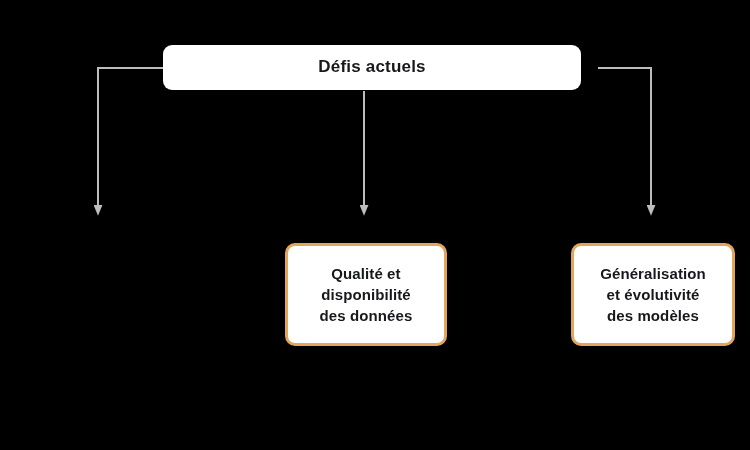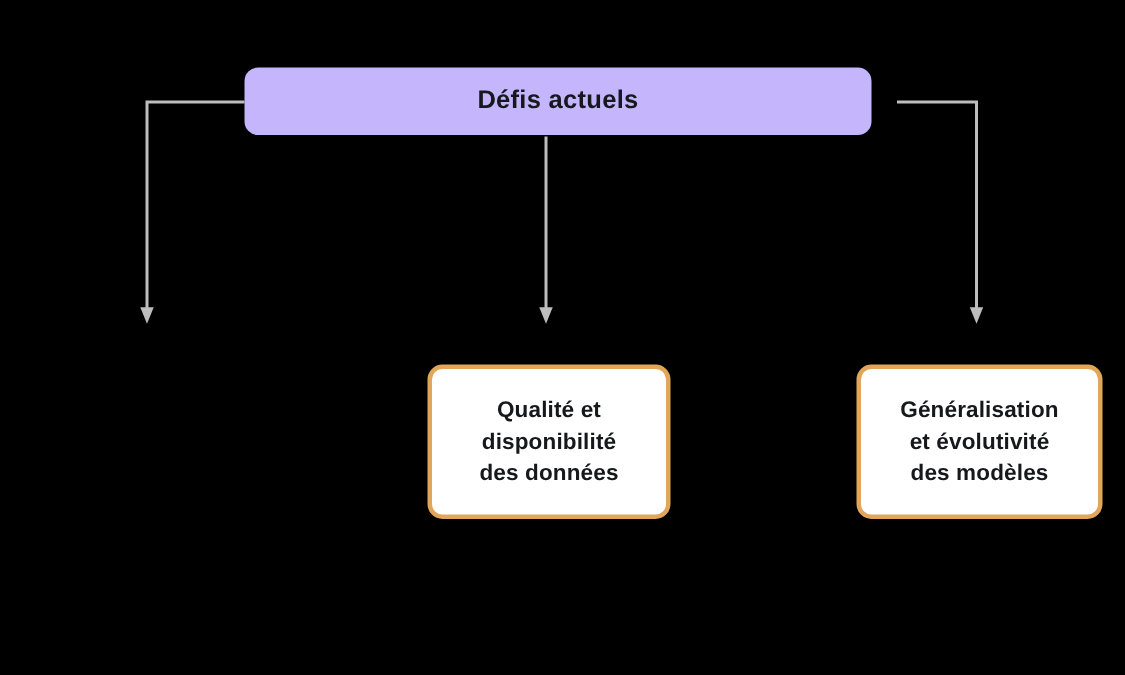--- a/index.html
+++ b/index.html
@@ -30,21 +30,21 @@
     pointer-events: none;
   }
 
   
   .root-node {
     position: absolute;
     left: 163px;
     top: 45px;
     width: 418px;
     height: 45px;
-    background: #c4b5fd;
+    background: #ffffff;
     border-radius: 9px;
     display: flex;
     align-items: center;
     justify-content: center;
     box-sizing: border-box;
   }
   .root-node-label {
     font-size: 17px;
     font-weight: bold;
     color: #16181C;

